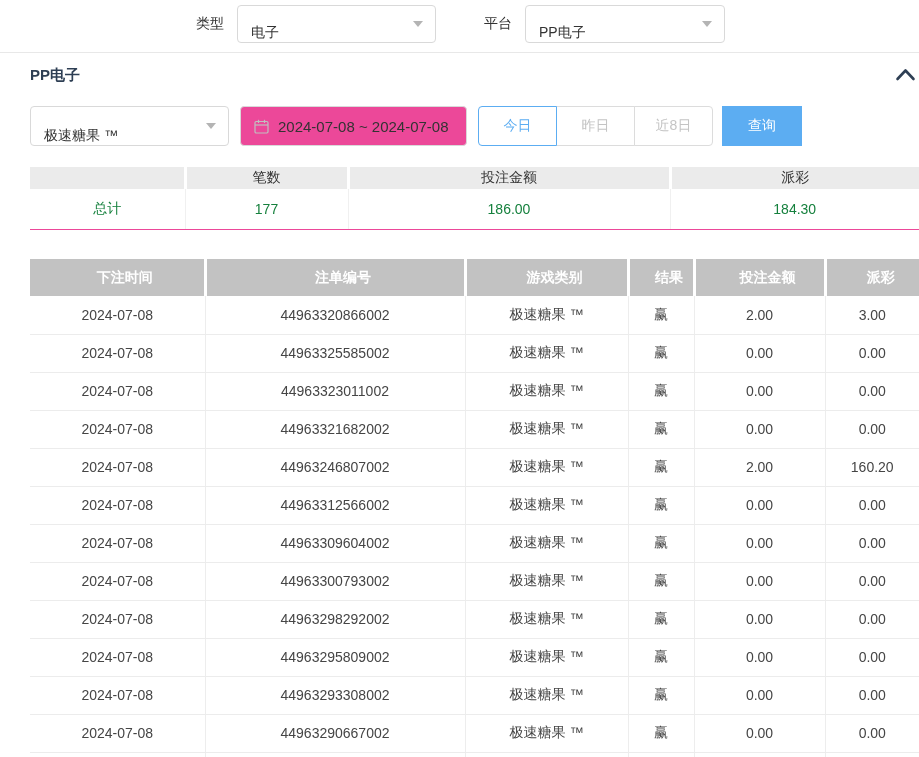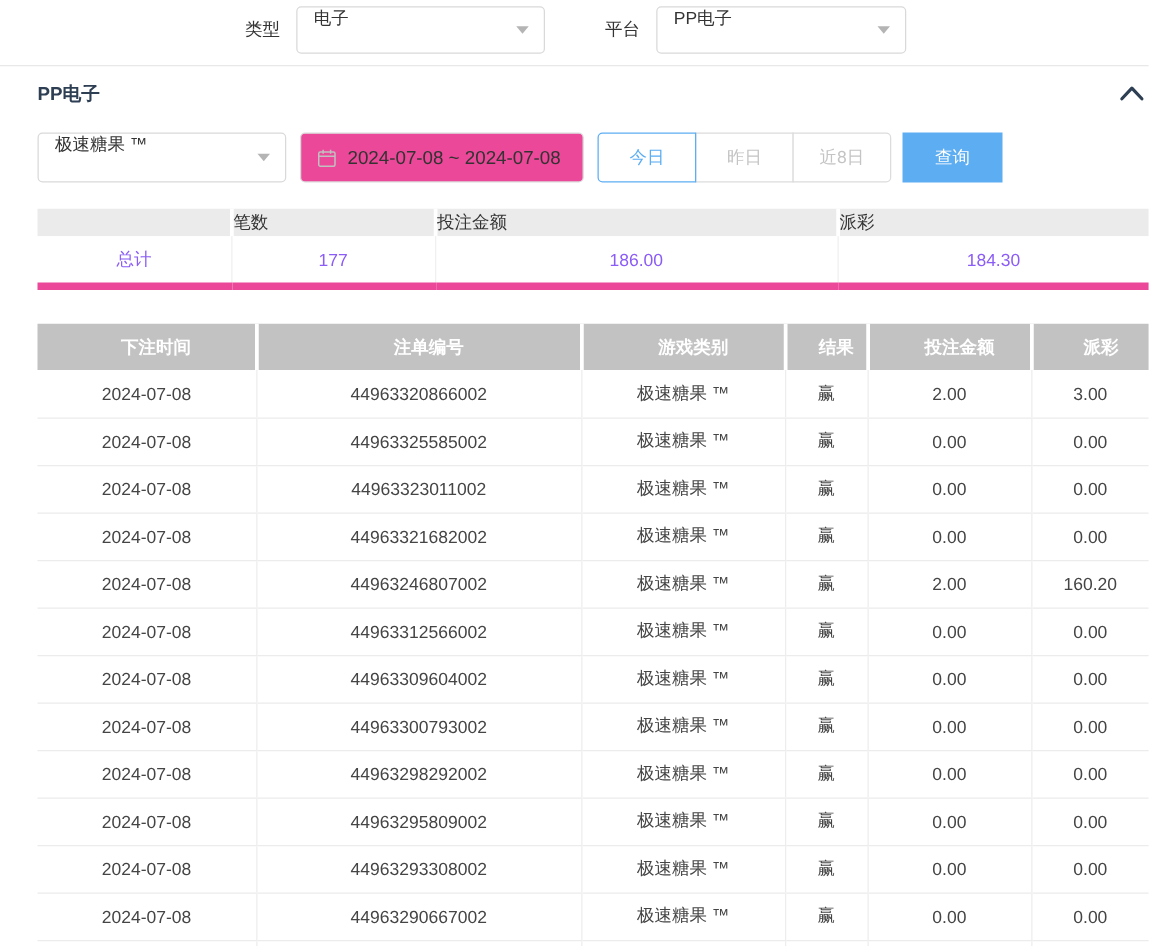--- a/index.html
+++ b/index.html
@@ -11,21 +11,21 @@
   }
 
   
   .top-group { position:absolute; top:5px; display:flex; align-items:center; }
   .top-group.type { left:196px; }
   .top-group.platform { left:484px; }
   .top-label { font-size:14px; color:#333; margin-right:13px; white-space:nowrap; }
   .select {
     position:relative; height:38px; background:#fff;
     border:1px solid #d9d9d9; border-radius:4px;
-    display:flex; align-items:flex-start;
+    display:flex; align-items:flex-end;
     padding:0 30px 0 13px; font-size:14px; color:#333; cursor:pointer;
   }
   .select.w199 { width:199px; }
   .select.w200 { width:200px; }
   .caret {
     position:absolute; right:12px; top:50%; margin-top:-3px;
     width:0; height:0;
     border-left:5px solid transparent; border-right:5px solid transparent;
     border-top:6px solid #b4b4b4;
   }
@@ -61,26 +61,26 @@
     background:#5cadf2; color:#fff; font-size:14px; cursor:pointer; font-family:inherit;
   }
 
   
   .summary-table {
     position:absolute; top:167px; left:30px; width:889px;
     border-collapse:collapse; table-layout:fixed;
   }
   .summary-table th {
     background:#ebebeb; height:22px; font-size:14px; font-weight:normal;
-    color:#333; text-align:left;
+    color:#333; text-align:center;
   }
   .summary-table th + th { border-left:3px solid #fff; }
   .summary-table td {
-    background:#fff; height:40px; font-size:14px; color:#8b5cf6; text-align:center;
-    border-bottom:6px solid #ec4899;
+    background:#fff; height:40px; font-size:14px; color:#15803d; text-align:center;
+    border-bottom:1px solid #ec4899;
   }
   .summary-table td + td { border-left:1px solid #f0f0f0; }
 
   
   .bet-table {
     position:absolute; top:259px; left:30px; width:889px;
     border-collapse:collapse; table-layout:fixed;
   }
   .bet-table th {
     background:#c2c2c2; color:#fff; height:37px; font-size:14px; font-weight:bold;

